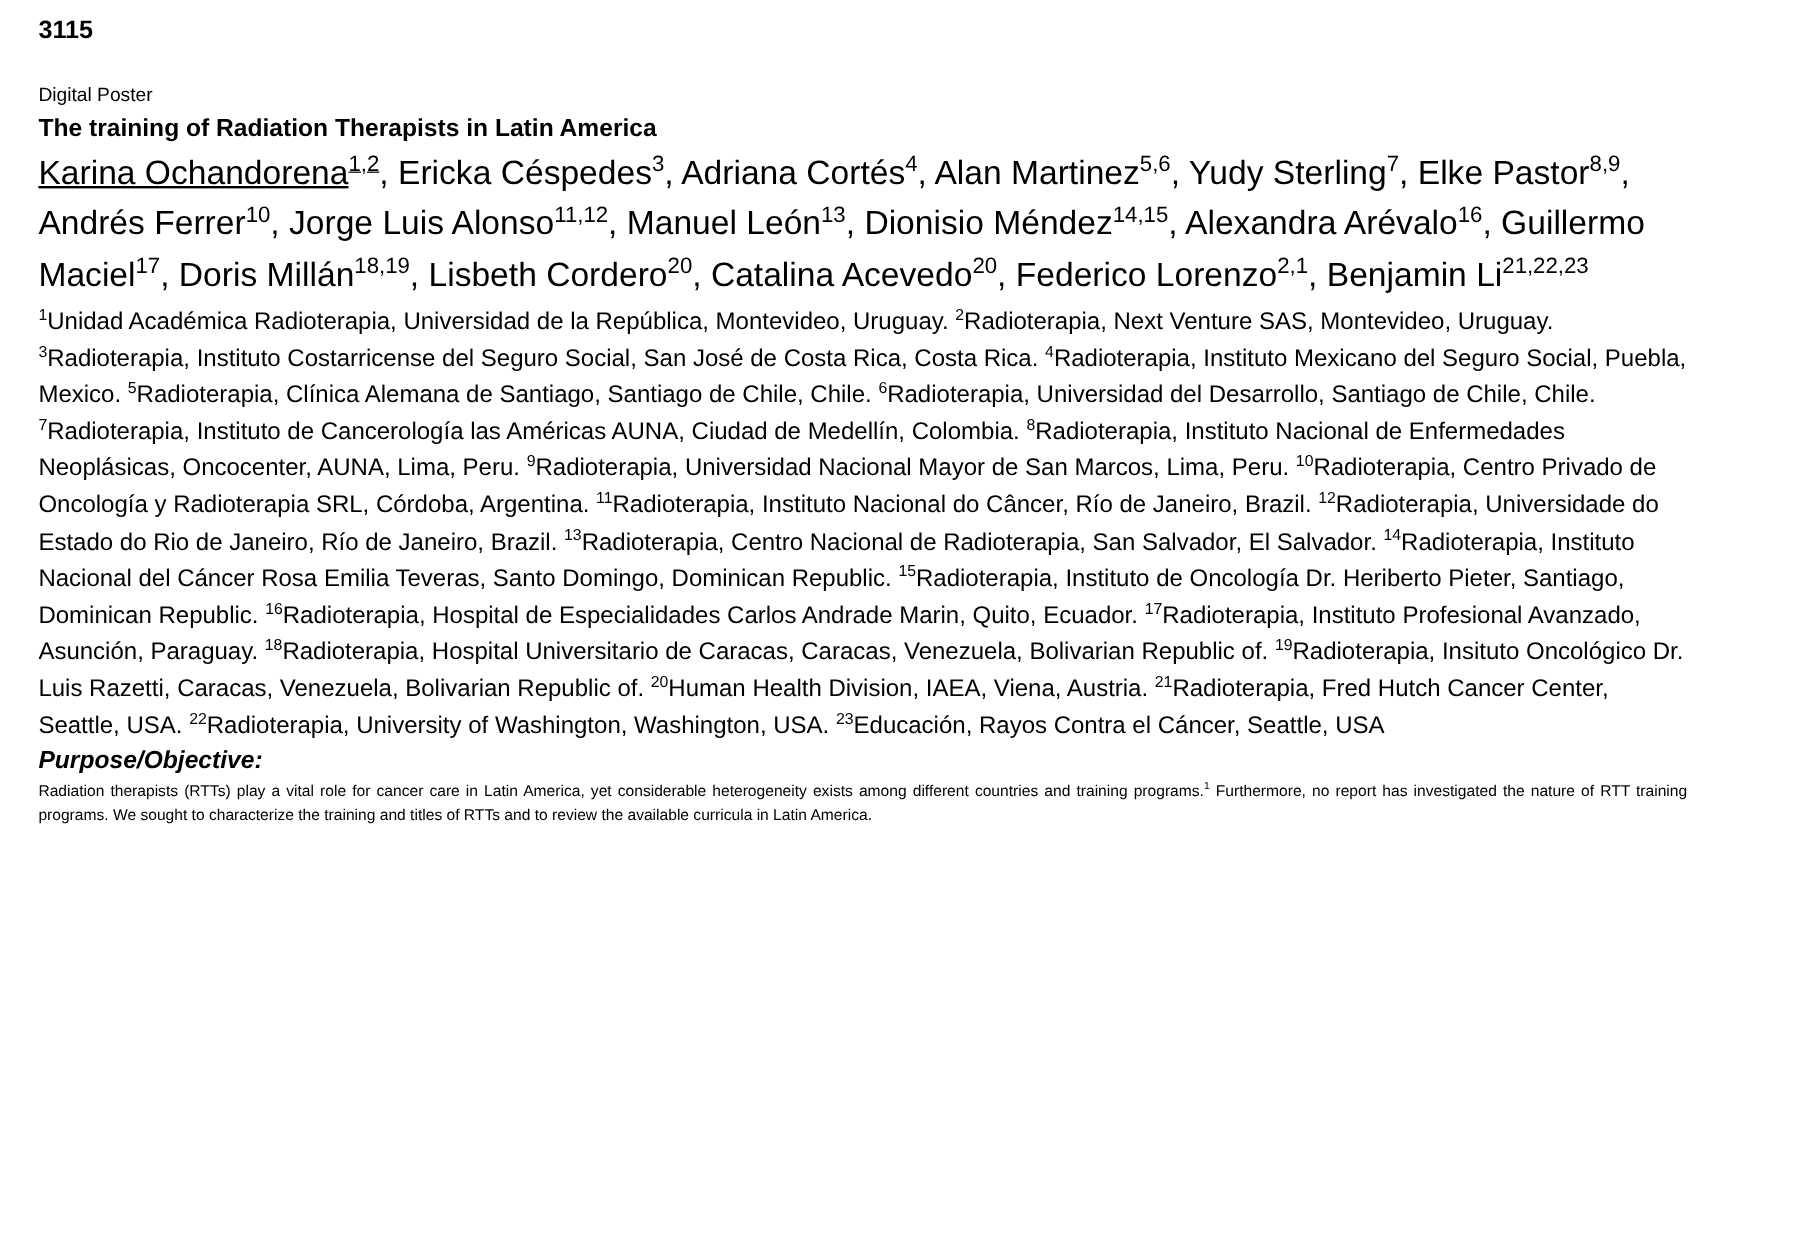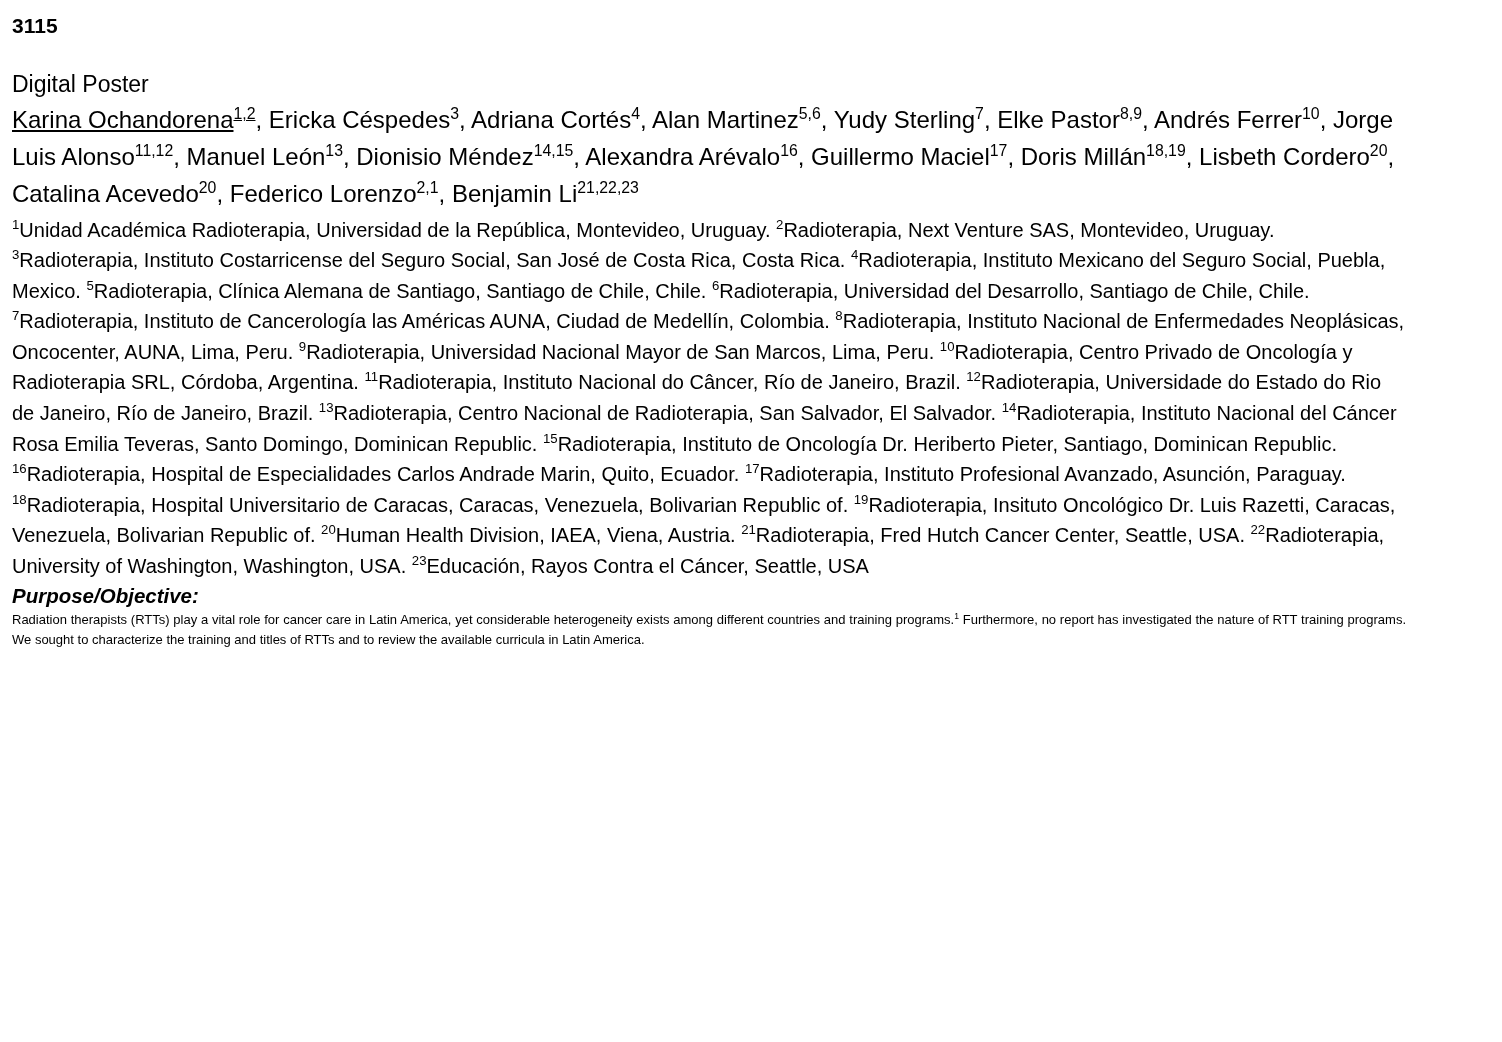--- a/index.html
+++ b/index.html
@@ -10,41 +10,41 @@
   body {
     width: 1502px;
     height: 1042px;
     font-family: "Liberation Sans", sans-serif;
     color: #000000;
   }
   .page {
     box-sizing: border-box;
     width: 1502px;
     min-height: 1042px;
-    padding: 12px 96px 0 12px;
+    padding: 12px 96px 0 32px;
   }
   .abstract-number {
     font-size: 21px;
     font-weight: bold;
     line-height: 1.3;
     margin: 0 0 30px 0;
   }
   .presentation-type {
-    font-size: 23px;
+    font-size: 16px;
     line-height: 1.35;
     margin: 0 0 2px 0;
   }
   .title {
     font-size: 20.5px;
     font-weight: bold;
     line-height: 1.35;
     margin: 0 0 2px 0;
   }
   .authors {
-    font-size: 24px;
+    font-size: 28px;
     line-height: 1.53;
     margin: 0 0 2px 0;
   }
   .authors .first-author {
     text-decoration: underline;
   }
   .affiliations {
     font-size: 20px;
     line-height: 1.53;
     margin: 0 0 0 0;
@@ -70,20 +70,21 @@
 </style>
 </head>
 <body>
 
 <div class="page">
 
   <div class="abstract-number">3115</div>
 
   <div class="presentation-type">Digital Poster</div>
 
+  <div class="title">The training of Radiation Therapists in Latin America</div>
 
   <div class="authors"><span class="first-author">Karina Ochandorena</span><sup class="first-author">1,2</sup><span id="authors-rest">, <span>Ericka Céspedes</span><sup>3</sup>, <span>Adriana Cortés</span><sup>4</sup>, <span>Alan Martinez</span><sup>5,6</sup>, <span>Yudy Sterling</span><sup>7</sup>, <span>Elke Pastor</span><sup>8,9</sup>, <span>Andrés Ferrer</span><sup>10</sup>, <span>Jorge Luis Alonso</span><sup>11,12</sup>, <span>Manuel León</span><sup>13</sup>, <span>Dionisio Méndez</span><sup>14,15</sup>, <span>Alexandra Arévalo</span><sup>16</sup>, <span>Guillermo Maciel</span><sup>17</sup>, <span>Doris Millán</span><sup>18,19</sup>, <span>Lisbeth Cordero</span><sup>20</sup>, <span>Catalina Acevedo</span><sup>20</sup>, <span>Federico Lorenzo</span><sup>2,1</sup>, <span>Benjamin Li</span><sup>21,22,23</sup></span></div>
 
   <div class="affiliations" id="affiliations"><sup>1</sup><span>Unidad Académica Radioterapia, Universidad de la República, Montevideo, Uruguay.</span> <sup>2</sup><span>Radioterapia, Next Venture SAS, Montevideo, Uruguay.</span> <sup>3</sup><span>Radioterapia, Instituto Costarricense del Seguro Social, San José de Costa Rica, Costa Rica.</span> <sup>4</sup><span>Radioterapia, Instituto Mexicano del Seguro Social, Puebla, Mexico.</span> <sup>5</sup><span>Radioterapia, Clínica Alemana de Santiago, Santiago de Chile, Chile.</span> <sup>6</sup><span>Radioterapia, Universidad del Desarrollo, Santiago de Chile, Chile.</span> <sup>7</sup><span>Radioterapia, Instituto de Cancerología las Américas AUNA, Ciudad de Medellín, Colombia.</span> <sup>8</sup><span>Radioterapia, Instituto Nacional de Enfermedades Neoplásicas, Oncocenter, AUNA, Lima, Peru.</span> <sup>9</sup><span>Radioterapia, Universidad Nacional Mayor de San Marcos, Lima, Peru.</span> <sup>10</sup><span>Radioterapia, Centro Privado de Oncología y Radioterapia SRL, Córdoba, Argentina.</span> <sup>11</sup><span>Radioterapia, Instituto Nacional do Câncer, Río de Janeiro, Brazil.</span> <sup>12</sup><span>Radioterapia, Universidade do Estado do Rio de Janeiro, Río de Janeiro, Brazil.</span> <sup>13</sup><span>Radioterapia, Centro Nacional de Radioterapia, San Salvador, El Salvador.</span> <sup>14</sup><span>Radioterapia, Instituto Nacional del Cáncer Rosa Emilia Teveras, Santo Domingo, Dominican Republic.</span> <sup>15</sup><span>Radioterapia, Instituto de Oncología Dr. Heriberto Pieter, Santiago, Dominican Republic.</span> <sup>16</sup><span>Radioterapia, Hospital de Especialidades Carlos Andrade Marin, Quito, Ecuador.</span> <sup>17</sup><span>Radioterapia, Instituto Profesional Avanzado, Asunción, Paraguay.</span> <sup>18</sup><span>Radioterapia, Hospital Universitario de Caracas, Caracas, Venezuela, Bolivarian Republic of.</span> <sup>19</sup><span>Radioterapia, Insituto Oncológico Dr. Luis Razetti, Caracas, Venezuela, Bolivarian Republic of.</span> <sup>20</sup><span>Human Health Division, IAEA, Viena, Austria.</span> <sup>21</sup><span>Radioterapia, Fred Hutch Cancer Center, Seattle, USA.</span> <sup>22</sup><span>Radioterapia, University of Washington, Washington, USA.</span> <sup>23</sup><span>Educación, Rayos Contra el Cáncer, Seattle, USA</span></div>
 
   <div class="section-heading">Purpose/Objective:</div>
 
   <div class="body-text"><span>Radiation therapists (RTTs) play a vital role for cancer care in Latin America, yet considerable heterogeneity exists among different countries and training programs.</span><sup>1</sup><span> Furthermore, no report has investigated the nature of RTT training programs. We sought to characterize the training and titles of RTTs and to review the available curricula in Latin America.</span></div>
 
 </div>

